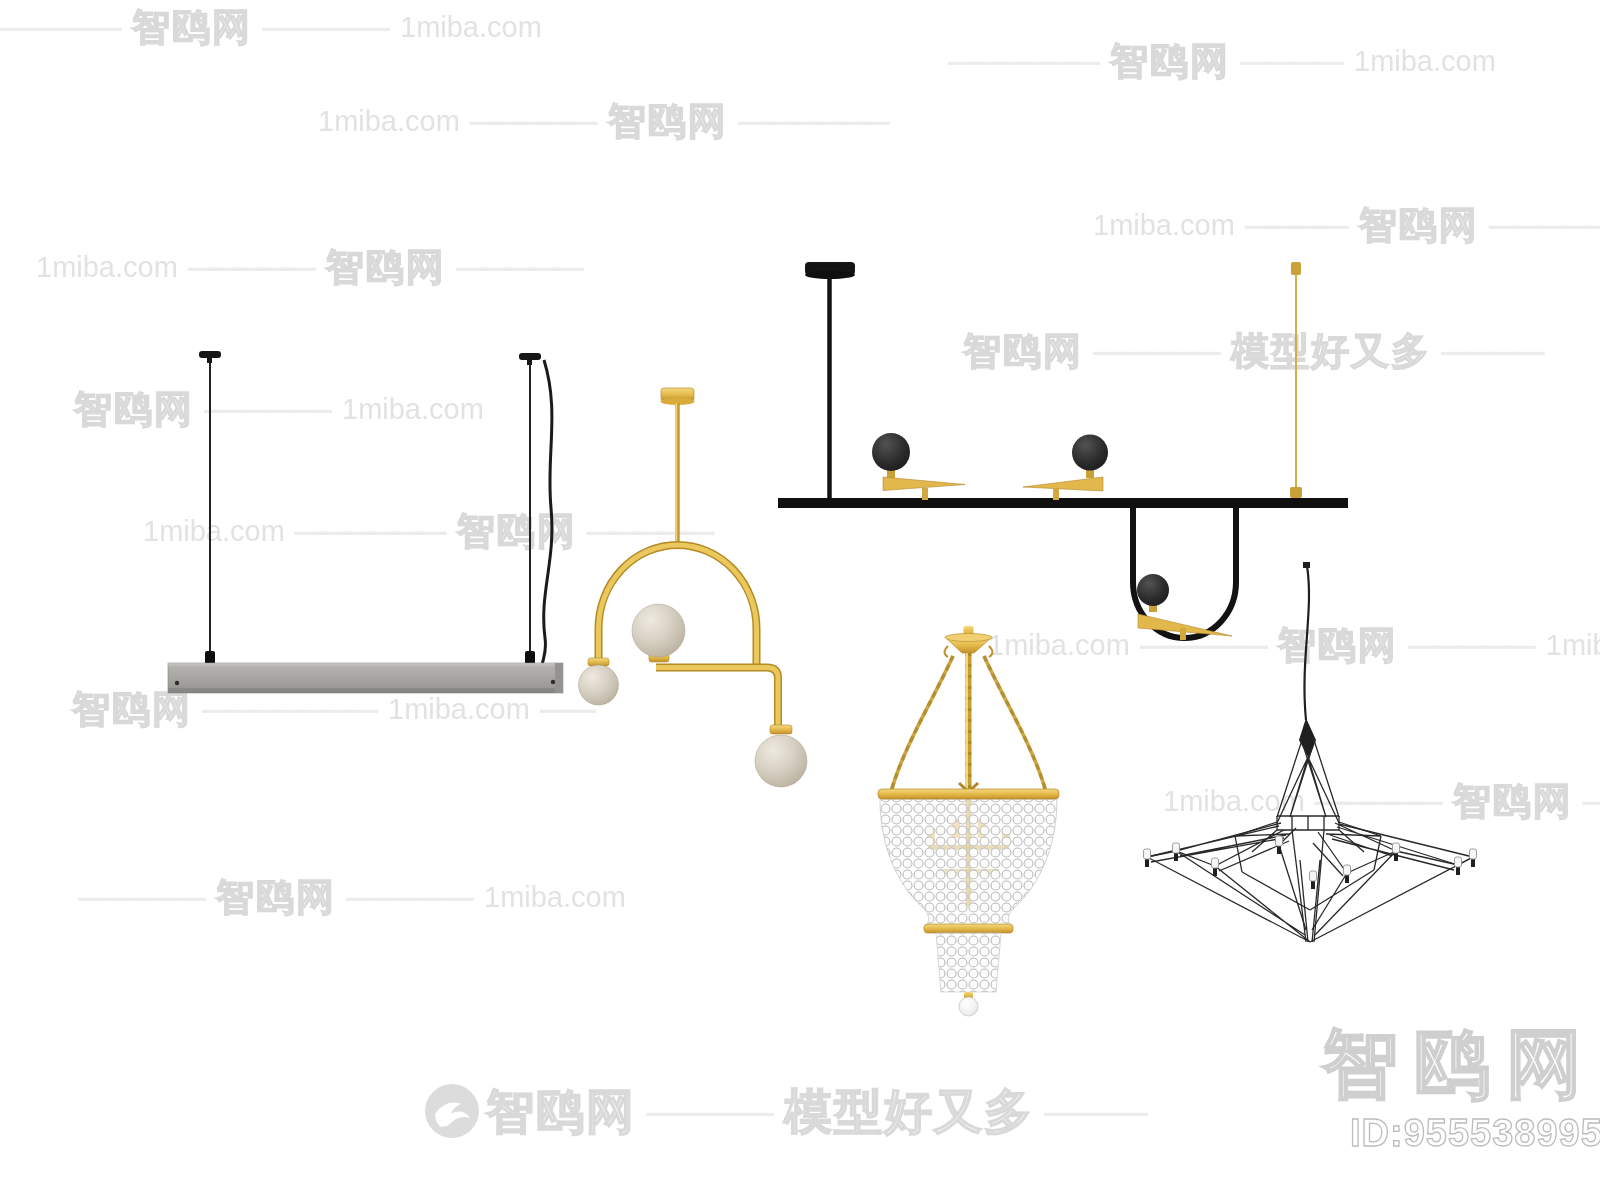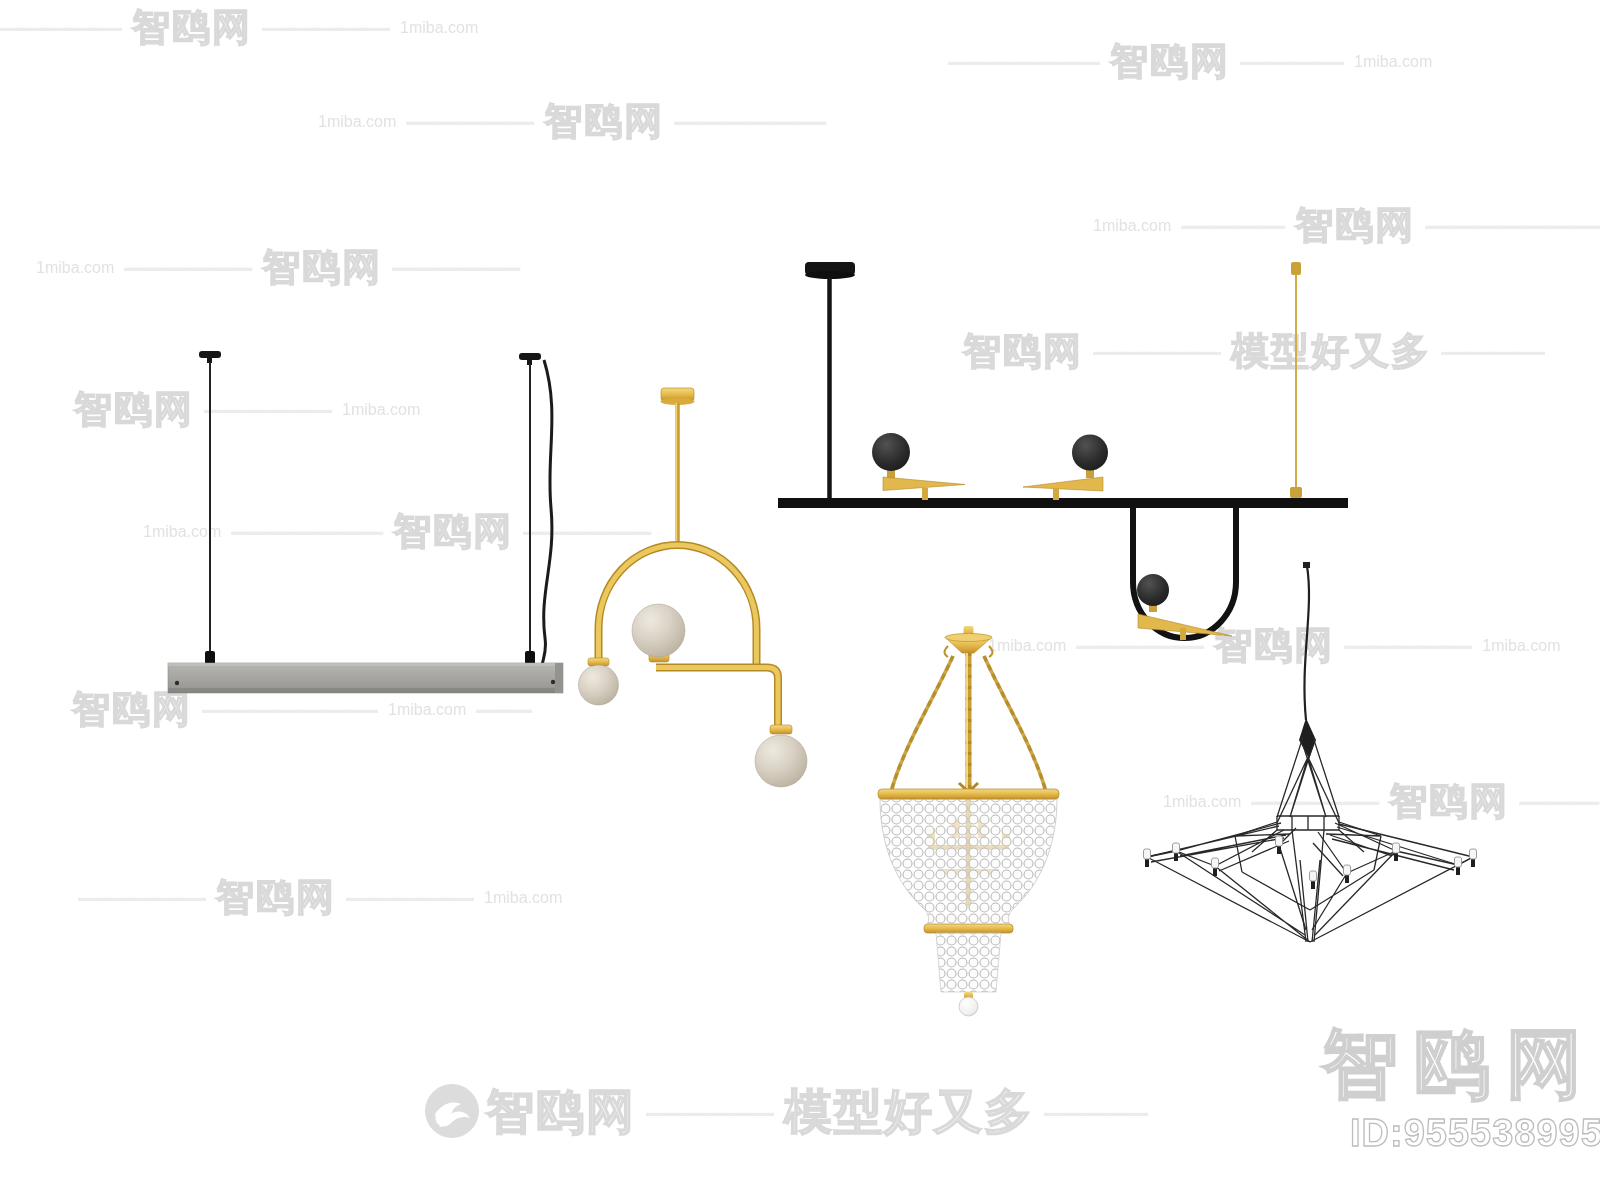--- a/index.html
+++ b/index.html
@@ -7,21 +7,21 @@
     position:relative;width:1600px;height:1192px;background:#ffffff;overflow:hidden;
     font-family:"Liberation Sans", sans-serif;
   }
   
   .wm-layer{position:absolute;inset:0;}
   .wm-row{position:absolute;display:flex;align-items:center;gap:10px;white-space:nowrap;}
   .wm-zh{
     font-size:38px;font-weight:700;letter-spacing:2px;color:#ffffff;
     -webkit-text-stroke:1.4px var(--wm-outline,#d9d9d9);
   }
-  .wm-lat{font-size:16px;font-weight:500;color:var(--wm-gray,#e2e2e2);}
+  .wm-lat{font-size:29px;font-weight:500;color:var(--wm-gray,#e2e2e2);}
   .wm-dash{font-size:32px;font-weight:700;letter-spacing:-8px;color:#ececec;padding-right:8px;}
   .wm-footer .wm-zh{font-size:48px;-webkit-text-stroke:1.6px var(--wm-outline,#d9d9d9);}
   .wm-logo{position:absolute;left:425px;top:1084px;width:54px;height:54px;}
   .corner-brand{
     position:absolute;left:1322px;top:1014px;font-size:76px;font-weight:700;letter-spacing:16px;
     color:#ffffff;-webkit-text-stroke:2px #cfcfcf;white-space:nowrap;
   }
   .corner-id{
     position:absolute;left:1350px;top:1112px;font-size:38px;font-weight:600;letter-spacing:1px;
     color:#ffffff;-webkit-text-stroke:1.3px #bdbdbd;white-space:nowrap;

